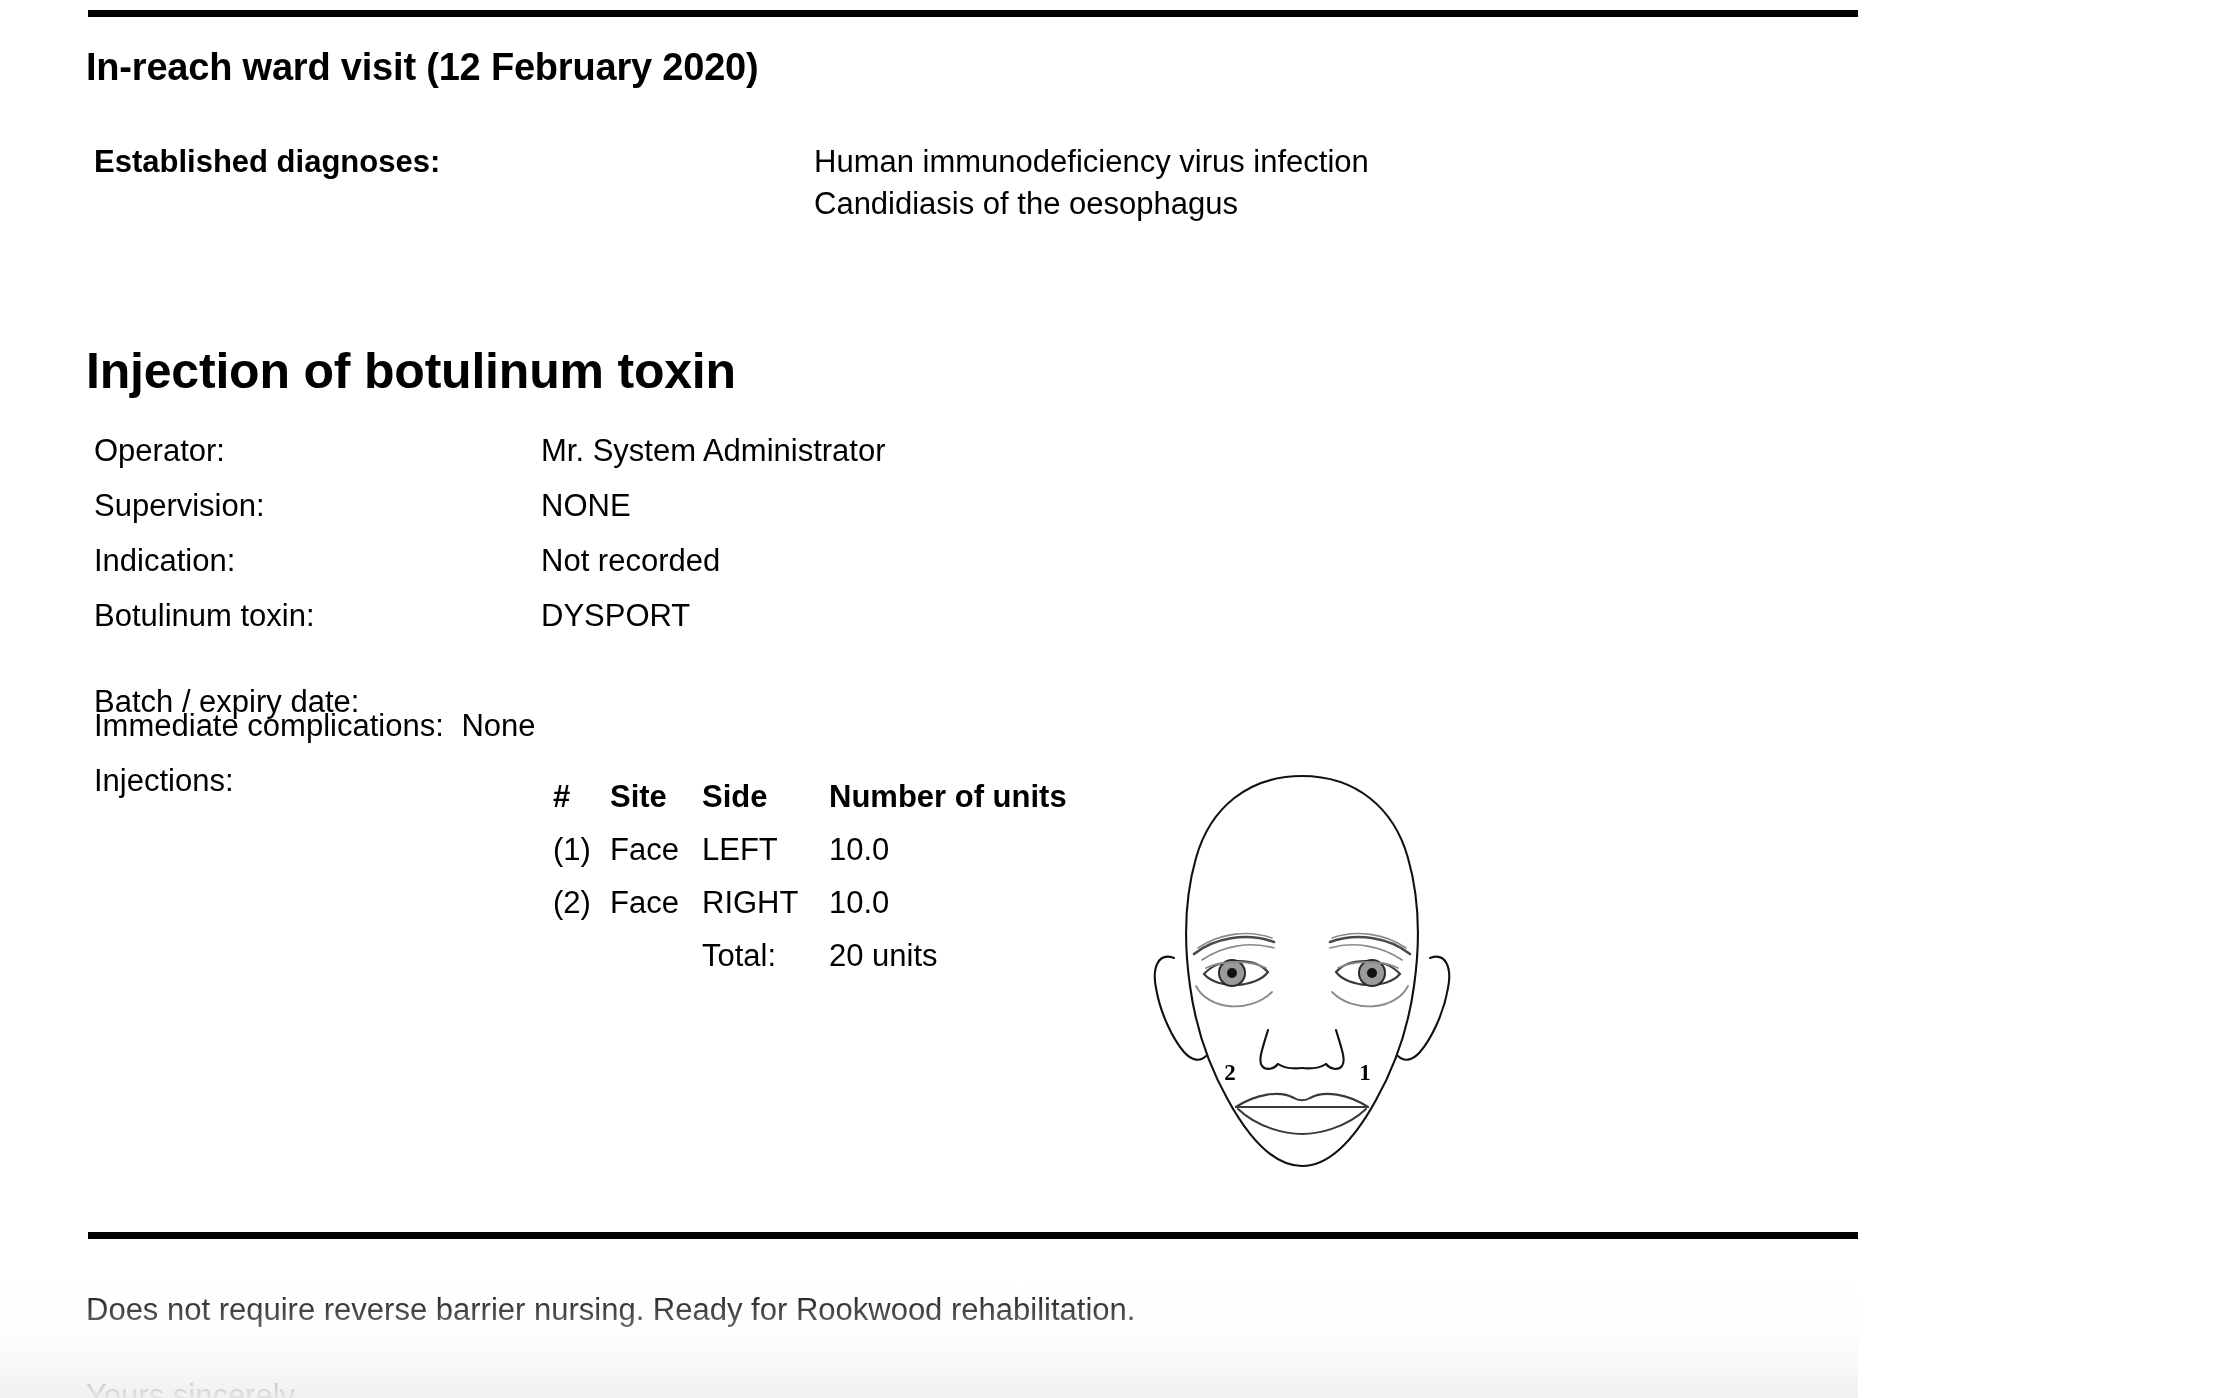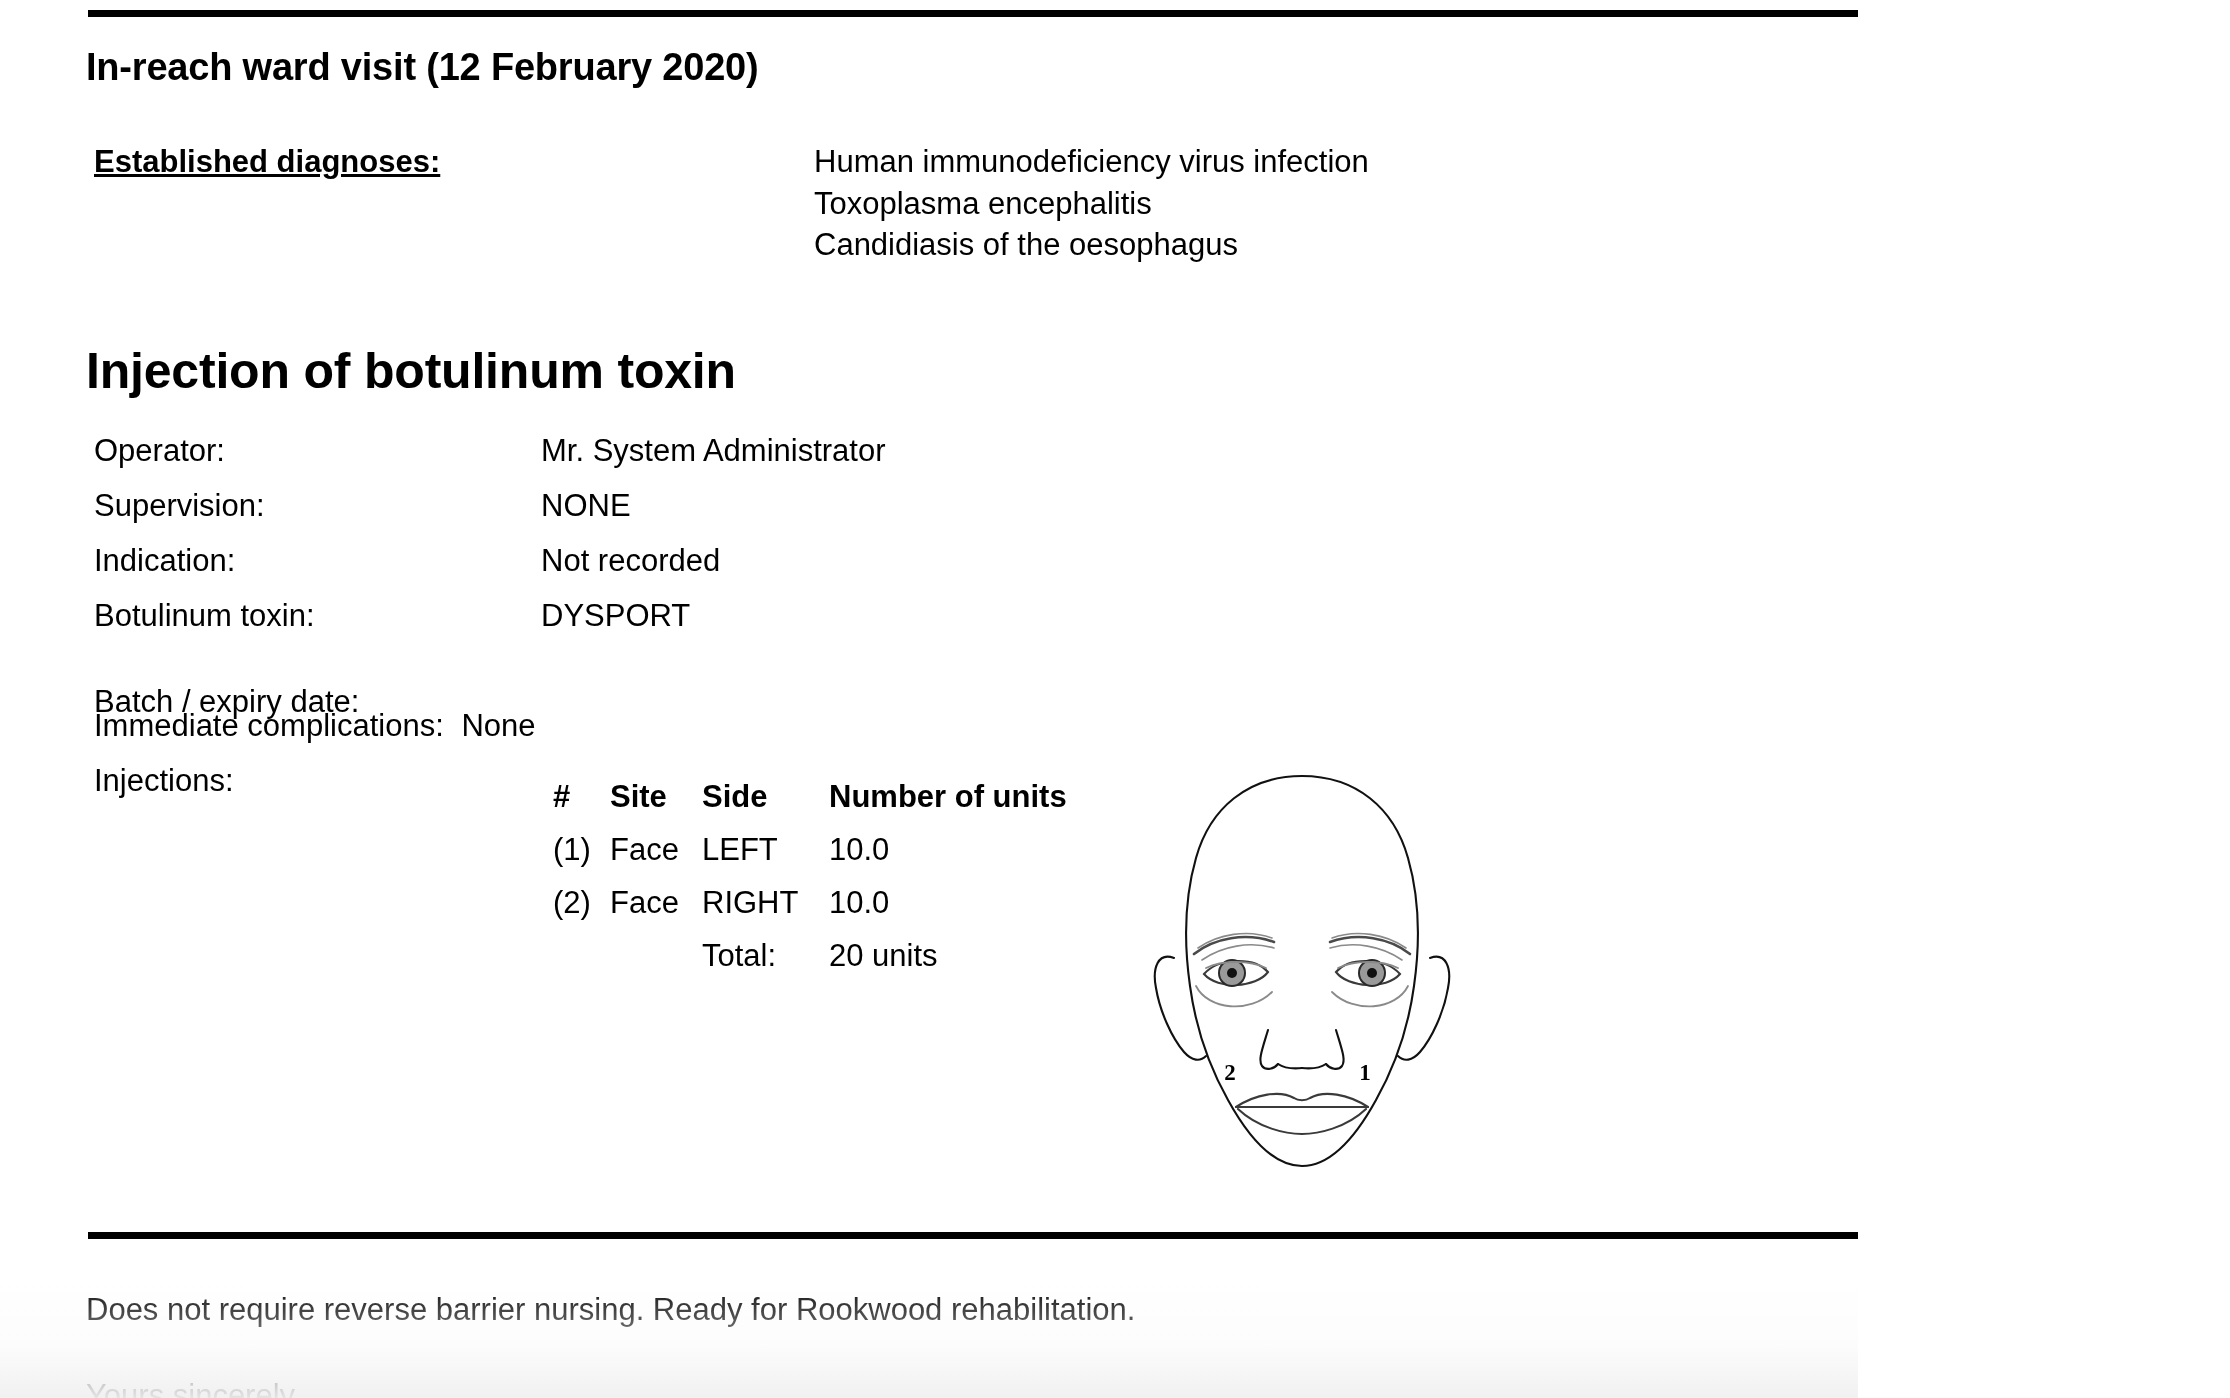--- a/index.html
+++ b/index.html
@@ -65,21 +65,20 @@
   }
 
   
   .diag-label {
     position: absolute;
     left: 94px;
     top: 144px;
     font-size: 31px;
     font-weight: bold;
     white-space: nowrap;
-    text-decoration: underline;
   }
   .diag-values {
     position: absolute;
     left: 814px;
     top: 141px;
     font-size: 31px;
     line-height: 41.5px;
   }
   .diag-values div { white-space: nowrap; }
 
@@ -175,21 +174,20 @@
 
 <div id="page">
 
   <div class="rule rule-top"></div>
 
   <div class="doc-title">In-reach ward visit (12 February 2020)</div>
 
   <div class="diag-label">Established diagnoses:</div>
   <div class="diag-values">
     <div>Human immunodeficiency virus infection</div>
-    <div>Toxoplasma encephalitis</div>
     <div>Candidiasis of the oesophagus</div>
   </div>
 
   <div class="section-title">Injection of botulinum toxin</div>
 
   <div class="field row-operator">
     <span class="k">Operator:</span>
     <span class="v">Mr. System Administrator</span>
   </div>
 

